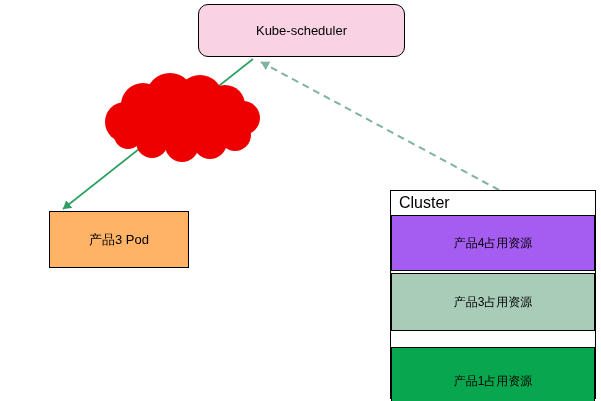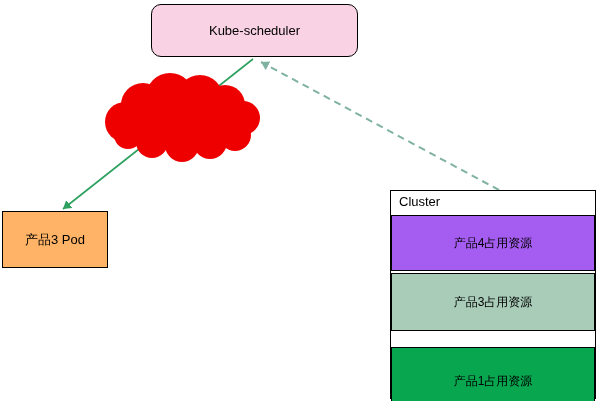--- a/index.html
+++ b/index.html
@@ -5,33 +5,33 @@
   html,body { margin:0; padding:0; background:#ffffff; }
   .canvas {
     position:relative; width:601px; height:401px; background:#ffffff;
     font-family:"Liberation Sans","DejaVu Sans",sans-serif; color:#000;
     overflow:hidden;
   }
   svg.edges { position:absolute; left:0; top:0; width:601px; height:401px; }
   .node {
     position:absolute; border:1px solid #000; box-sizing:border-box;
     display:flex; align-items:center; justify-content:center;
-    font-size:13px; color:#000; text-align:right;
+    font-size:13px; color:#000; text-align:right;margin-left:47px;
   }
   .scheduler { left:151px; top:4px; width:207px; height:53px; border-radius:10px; }
-  .pod { left:2px; top:211px; width:106px; height:57px; }
+  .pod { left:2px; top:211px; width:140px; height:57px; }
   .cloud-label {
     position:absolute; left:98px; top:114px; width:162px;
     text-align:center; font-size:12px; color:#000; pointer-events:none;
   }
   .cluster {
     position:absolute; left:390px; top:190px; width:206px; height:209px;
     border:1px solid #000; background:#fff; box-sizing:border-box;
   }
-  .cluster-title { position:absolute; left:8px; top:3px; font-size:13px; }
+  .cluster-title { position:absolute; left:8px; top:3px; font-size:16px; }
   .resource {
     position:absolute; left:0; width:100%; border:1px solid #000;
     box-sizing:border-box; display:flex; align-items:center; justify-content:center;
     font-size:12px; color:#000;
   }
   .resource.r0 { top:24px;  height:56px; }
   .resource.r1 { top:82px;  height:58px; }
   .resource.r2 { top:156px; height:68px; }
 </style>
 </head>

